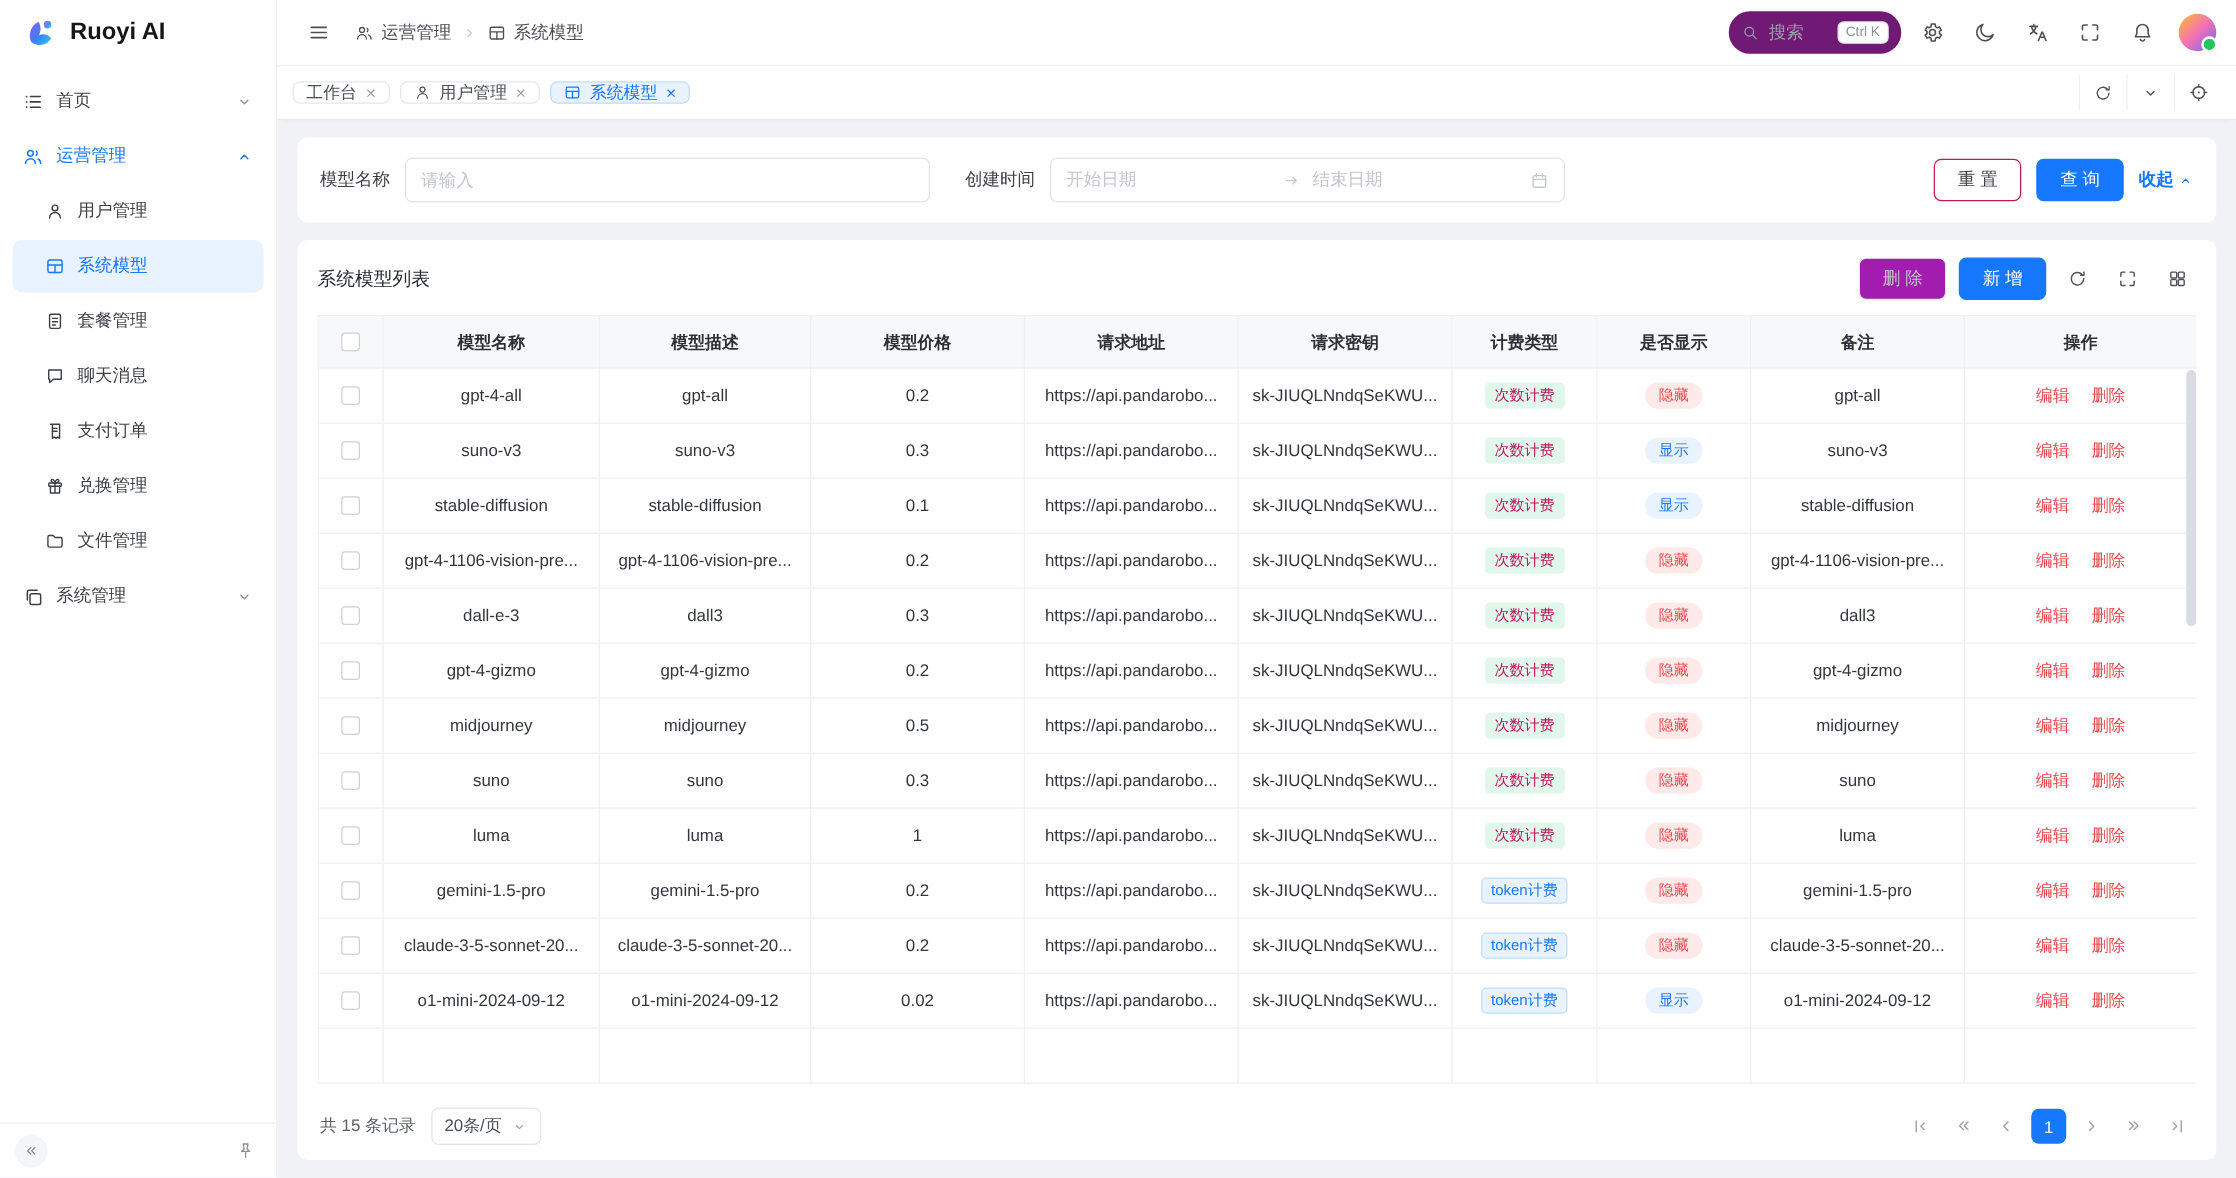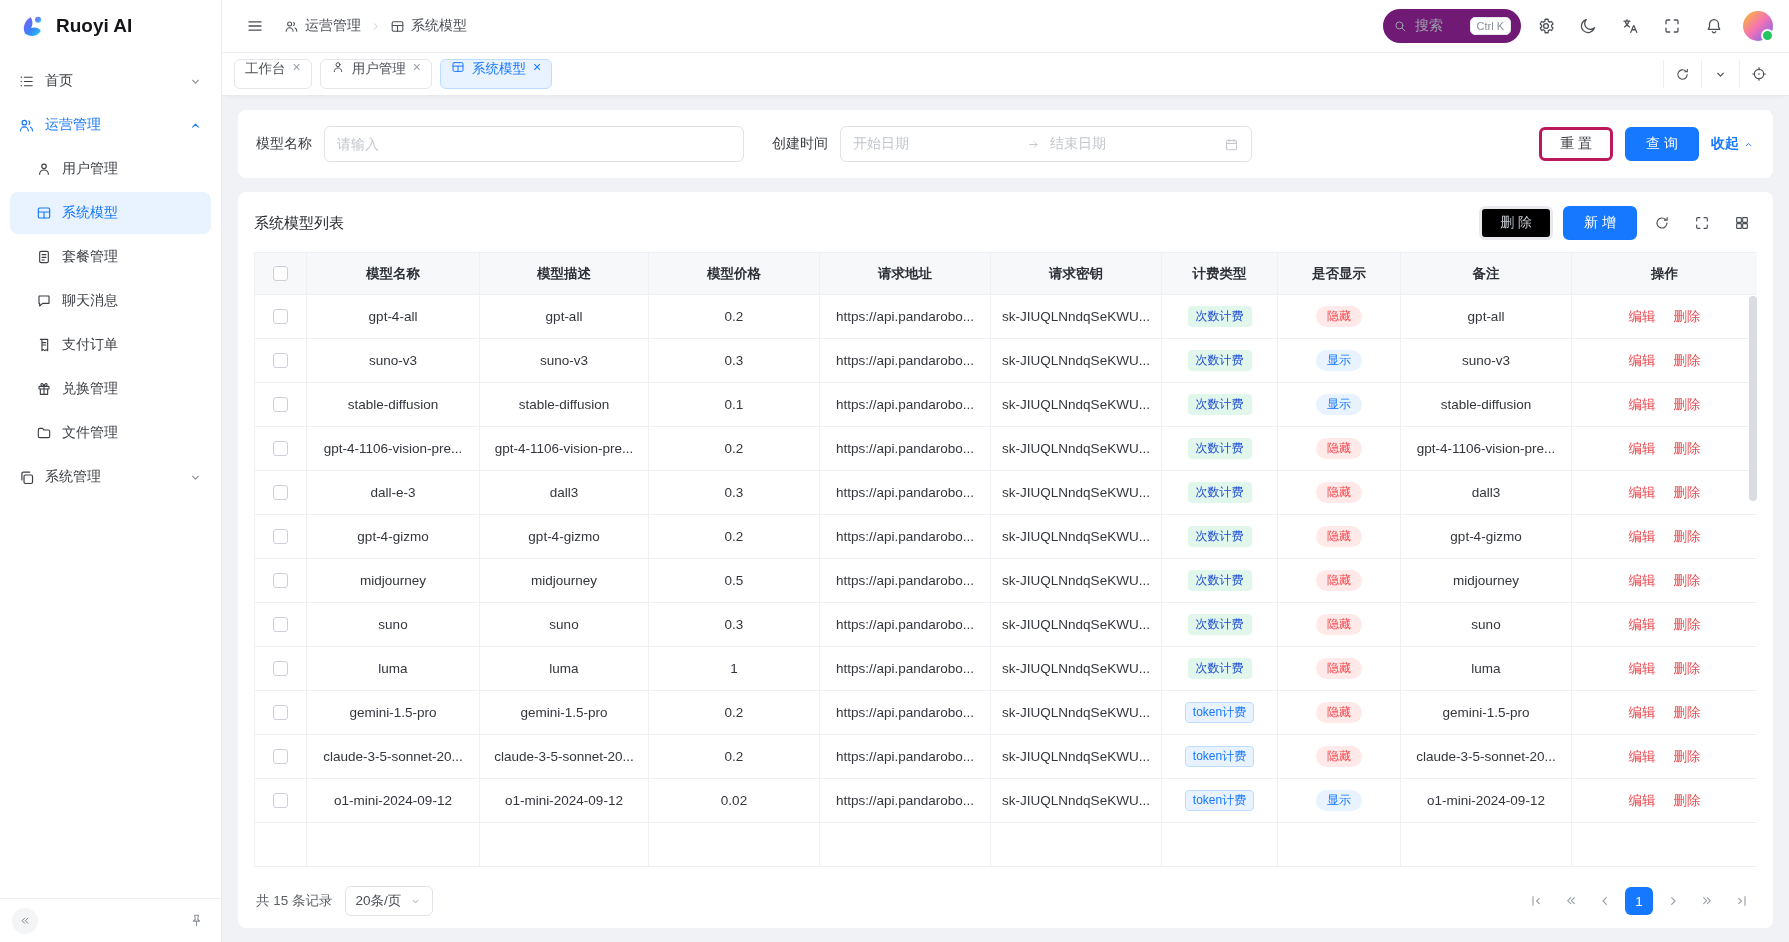--- a/index.html
+++ b/index.html
@@ -27,54 +27,54 @@
 .crumb{display:flex;align-items:center;gap:8px;color:#4b4f56}
 .crumb-item{display:flex;align-items:center;gap:6px;cursor:pointer}
 .csep{color:#c2c6cc;display:flex}
 .top-right{margin-left:auto;display:flex;align-items:center;gap:8px}
 .search-pill{display:flex;align-items:center;gap:8px;height:34px;padding:0 10px;border-radius:999px;background:#701a75;color:#9aa0a8;width:138px;cursor:pointer}
 .kbd{margin-left:auto;background:#fff;border:1px solid #e3e5e9;border-radius:5px;font-size:11px;padding:2px 6px;color:#8a8f99}
 .avatar{width:30px;height:30px;border-radius:50%;background:linear-gradient(135deg,#fbbf24,#f472b6 50%,#6366f1);position:relative;cursor:pointer;margin-left:4px;flex-shrink:0}
 .avatar::after{content:"";position:absolute;right:-1px;bottom:-1px;width:9px;height:9px;border-radius:50%;background:#22c55e;border:2px solid #fff}
 
 .tabbar{height:44px;background:#fff;border-top:1px solid #f0f0f2;border-bottom:1px solid #e9eaee;display:flex;align-items:center;padding:0 12px;gap:8px;box-shadow:0 3px 6px -4px rgba(0,0,0,.08)}
-.tab{height:30px;display:flex;align-items:flex-start;gap:7px;padding:0 10px;border:1px solid #e4e6ea;border-radius:6px;background:#fff;color:#4b4f56;cursor:pointer;font-size:13.5px}
+.tab{height:18px;display:flex;align-items:center;gap:7px;padding:0 10px;border:1px solid #e4e6ea;border-radius:6px;background:#fff;color:#4b4f56;cursor:pointer;font-size:13.5px}
 .tab.active{background:#e9f3ff;border-color:#bdddff;color:#1677ff}
 .tab-close{font-size:14px;color:#9aa0a8;line-height:1;cursor:pointer}
 .tab.active .tab-close{color:#1677ff}
 .tabbar-right{margin-left:auto;display:flex;align-items:center;color:#4b4f56}
 .tb-ic{width:38px;height:28px;display:flex;align-items:center;justify-content:center;border-left:1px solid #eceef1;cursor:pointer}
 
 .content{flex:1;padding:14px 16px;display:flex;flex-direction:column;gap:14px;min-height:0}
 .card{background:#fff;border-radius:8px}
 .filter-card{padding:16px 18px;display:flex;align-items:center;gap:12px;flex-shrink:0}
 .flabel{color:#3c3f44}
 .finput{width:420px;height:36px;border:1px solid #e0e3e8;border-radius:6px;padding:0 12px;font-size:14px;color:#333;outline:none}
 .finput::placeholder{color:#c2c6cc}
 .fdate{width:412px;height:36px;border:1px solid #e0e3e8;border-radius:6px;display:flex;align-items:center;gap:10px;padding:0 12px;color:#c2c6cc;cursor:pointer}
 .fdate .dtxt{flex:1}
 .filter-right{margin-left:auto;display:flex;align-items:center;gap:12px}
-.btn{height:34px;padding:0 18px;border-radius:6px;border:3px solid #be185d;background:#fff;color:#3c3f44;font-size:14px;cursor:pointer;display:inline-flex;align-items:center;justify-content:center;white-space:nowrap}
+.btn{height:34px;padding:0 18px;border-radius:6px;border:1px solid #be185d;background:#fff;color:#3c3f44;font-size:14px;cursor:pointer;display:inline-flex;align-items:center;justify-content:center;white-space:nowrap}
 .btn-primary{background:#1677ff;border-color:#1677ff;color:#fff}
-.btn-disabled{background:#000000;border-color:#e8eaee;color:#c2c6cc;cursor:not-allowed}
+.btn-disabled{background:#a21caf;border-color:#e8eaee;color:#c2c6cc;cursor:not-allowed}
 .link-blue{color:#1677ff;display:flex;align-items:center;gap:3px;cursor:pointer;font-weight:700}
 
 .table-card{flex:1;display:flex;flex-direction:column;padding:14px 16px 8px;min-height:0}
 .ttoolbar{display:flex;align-items:center;margin-bottom:12px;gap:10px}
 .ttitle{font-size:15px;color:#26292e}
 .ttool-right{margin-left:auto;display:flex;align-items:center;gap:10px;color:#4b4f56}
 .ticon{width:30px;height:30px;display:flex;align-items:center;justify-content:center;border-radius:6px;cursor:pointer;color:#4b4f56}
 .twrap{flex:1;min-height:0;overflow:hidden;position:relative}
 table{width:100%;border-collapse:collapse;table-layout:fixed;font-size:13.5px}
 th,td{border:1px solid #eef0f3;text-align:center;overflow:hidden;text-overflow:ellipsis;white-space:nowrap}
 th{background:#f7f8fa;height:42px;font-weight:700;color:#2d3036}
 td{height:44px;color:#33363c;background:#fff;padding:0 8px}
 .checkbox{display:inline-block;width:15px;height:15px;border:1px solid #cdd0d6;border-radius:3px;background:#fff;vertical-align:middle;cursor:pointer}
 .tag{display:inline-block;padding:3px 8px;border-radius:4px;font-size:12px;line-height:1.2}
-.tag-count{background:#e2f7eb;color:#1d4ed8}
+.tag-count{background:#e2f7eb;color:#be185d}
 .tag-token{background:#e9f3ff;color:#1677ff;border:1px solid #bdddff;padding:2px 7px}
 .pill{display:inline-block;padding:3px 11px;border-radius:999px;font-size:12px;line-height:1.2}
 .pill-hide{background:#ffe9e9;color:#f5484d}
 .pill-show{background:#e9f3ff;color:#1677ff}
 .op-link{color:#e8484d;margin:0 7px;cursor:pointer}
 .vscroll{position:absolute;top:44px;right:0;width:8px;height:205px;background:#d9dce1;border-radius:4px;cursor:pointer}
 
 .pager{display:flex;align-items:center;gap:12px;padding:10px 2px 4px;flex-shrink:0}
 .ptotal{color:#5c6066;font-size:13.5px}
 .psize{height:30px;border:1px solid #e0e3e8;border-radius:6px;display:flex;align-items:center;gap:8px;padding:0 10px;color:#4b4f56;font-size:13.5px;cursor:pointer}

